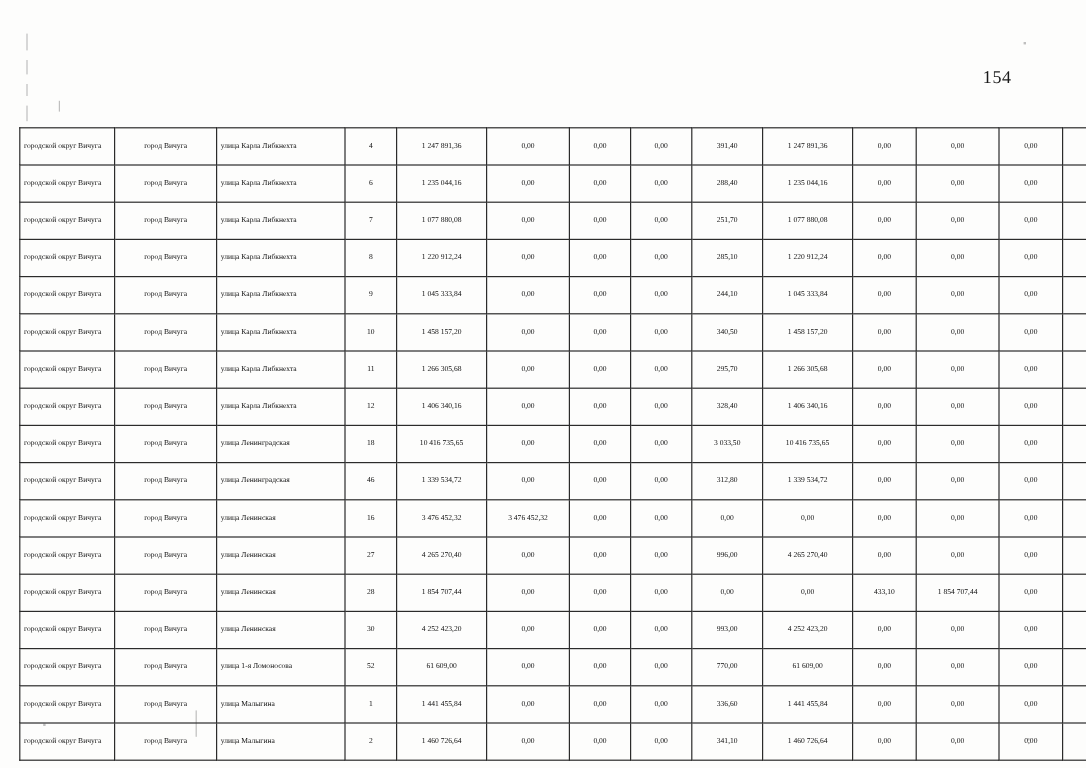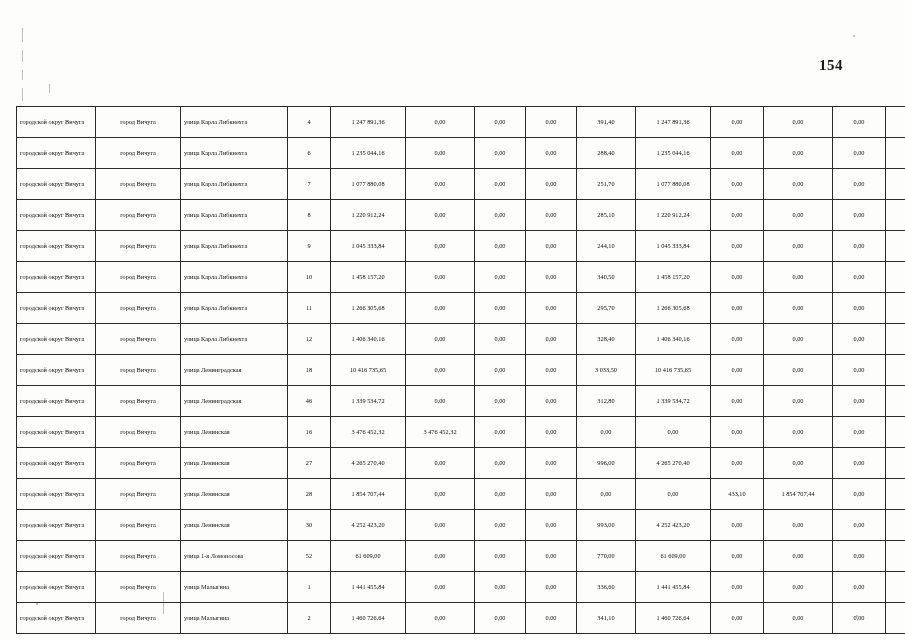--- a/index.html
+++ b/index.html
@@ -24,21 +24,21 @@
   .speck {
     position: absolute;
     background: #8d8d8d;
     opacity: .55;
   }
   .page-number {
     position: absolute;
     top: 57px;
     right: 62px;
     font-size: 15px;
-    font-weight: bold;
+    font-weight: normal;
     letter-spacing: .5px;
     color: #1a1a1a;
   }
   .table-wrap {
     position: absolute;
     left: 16px;
     top: 106px;
     width: 872px;
   }
   table.doc {

